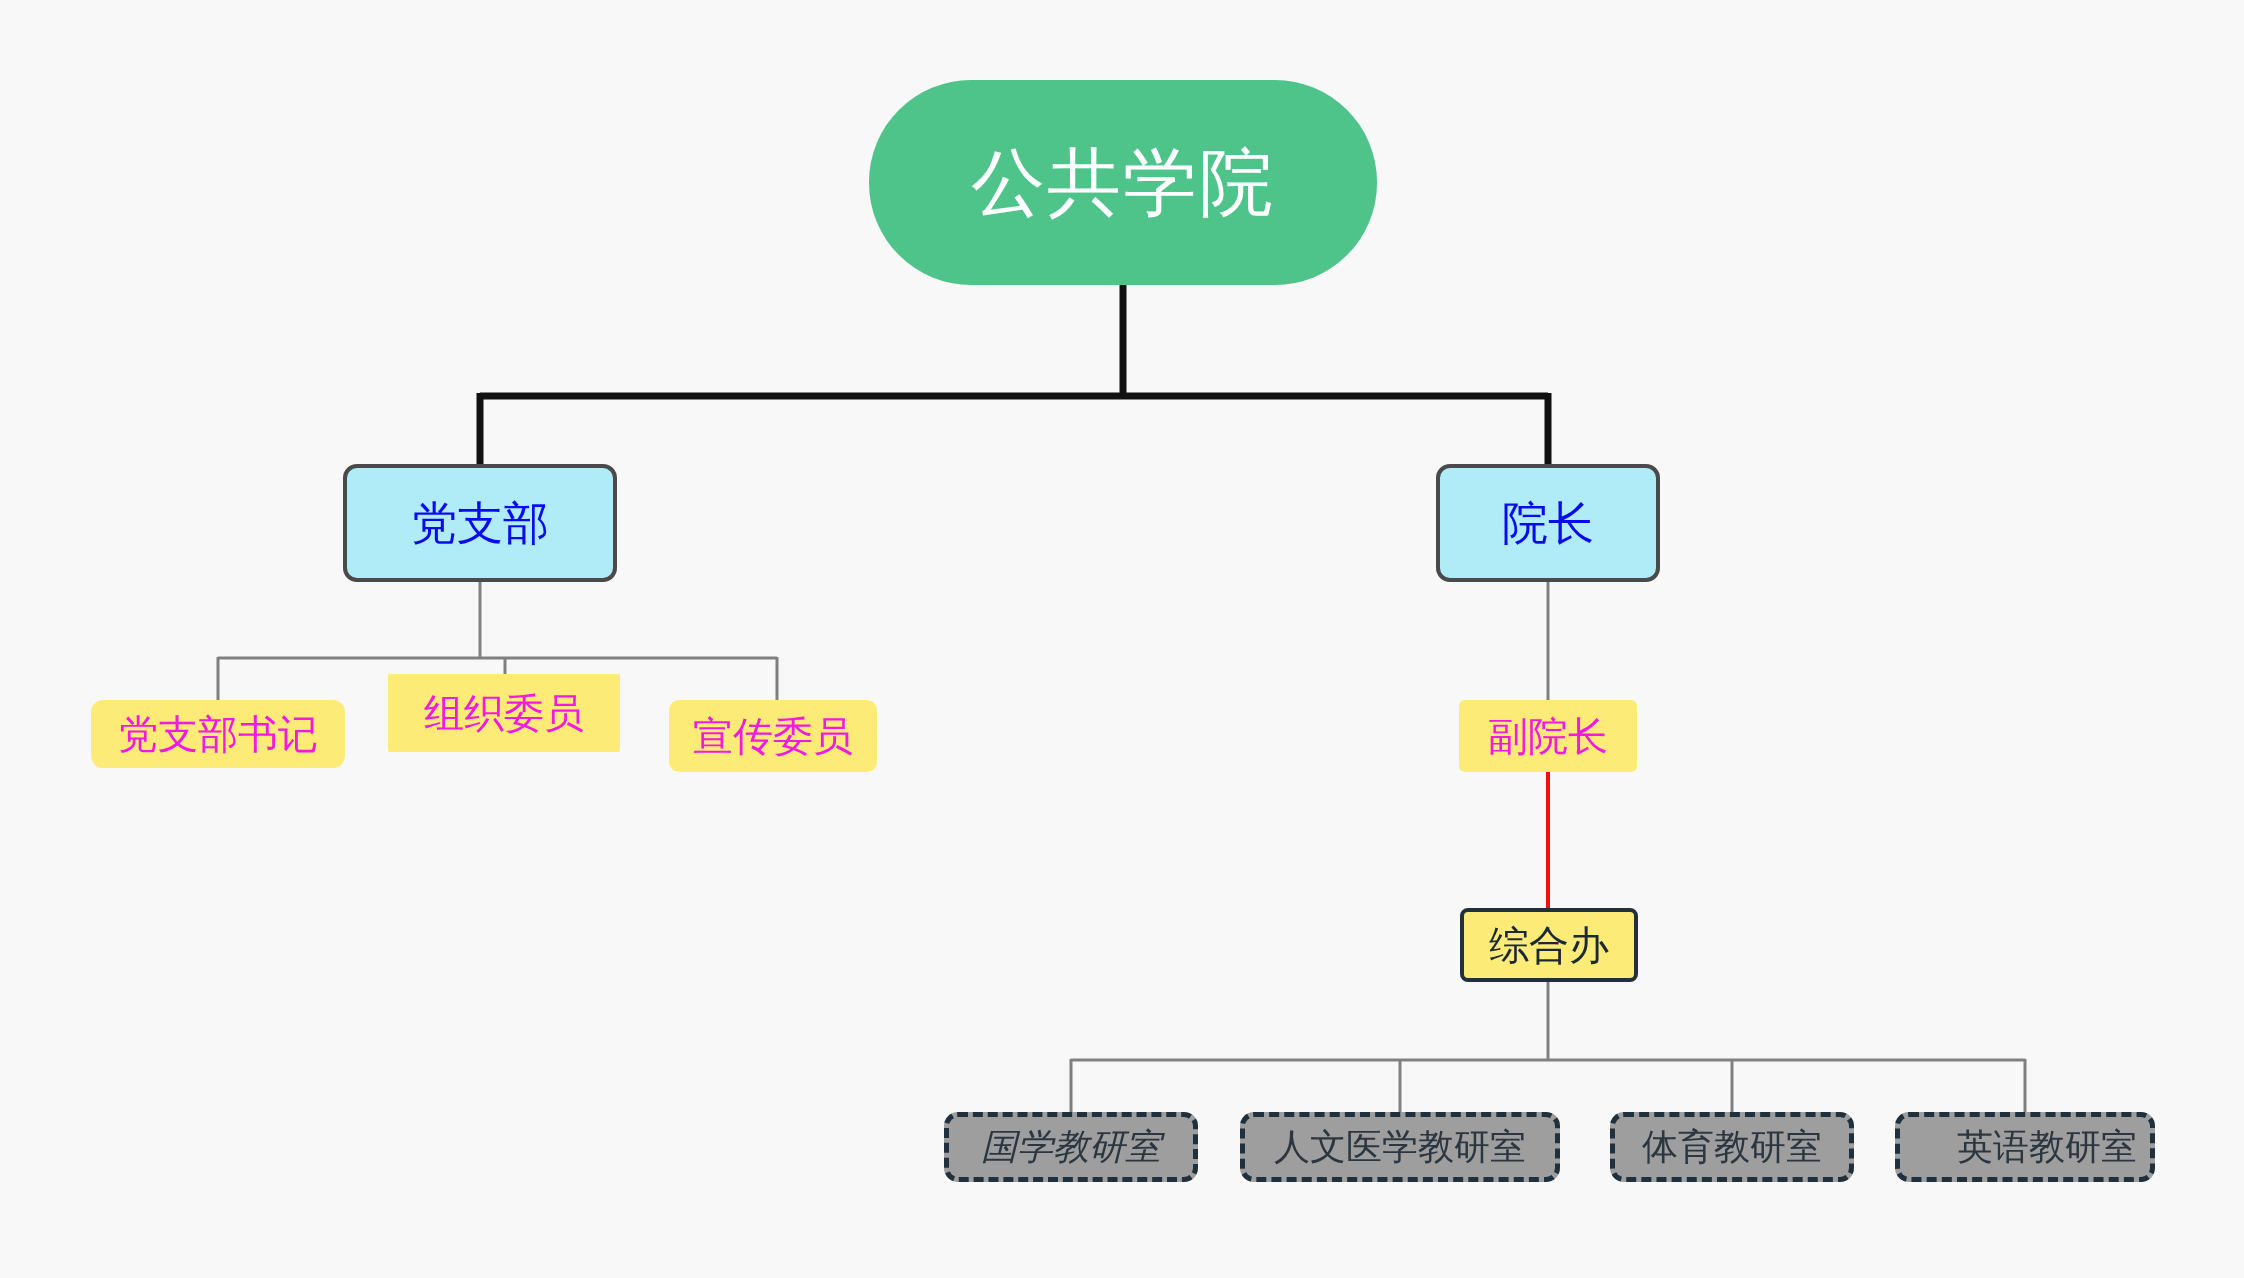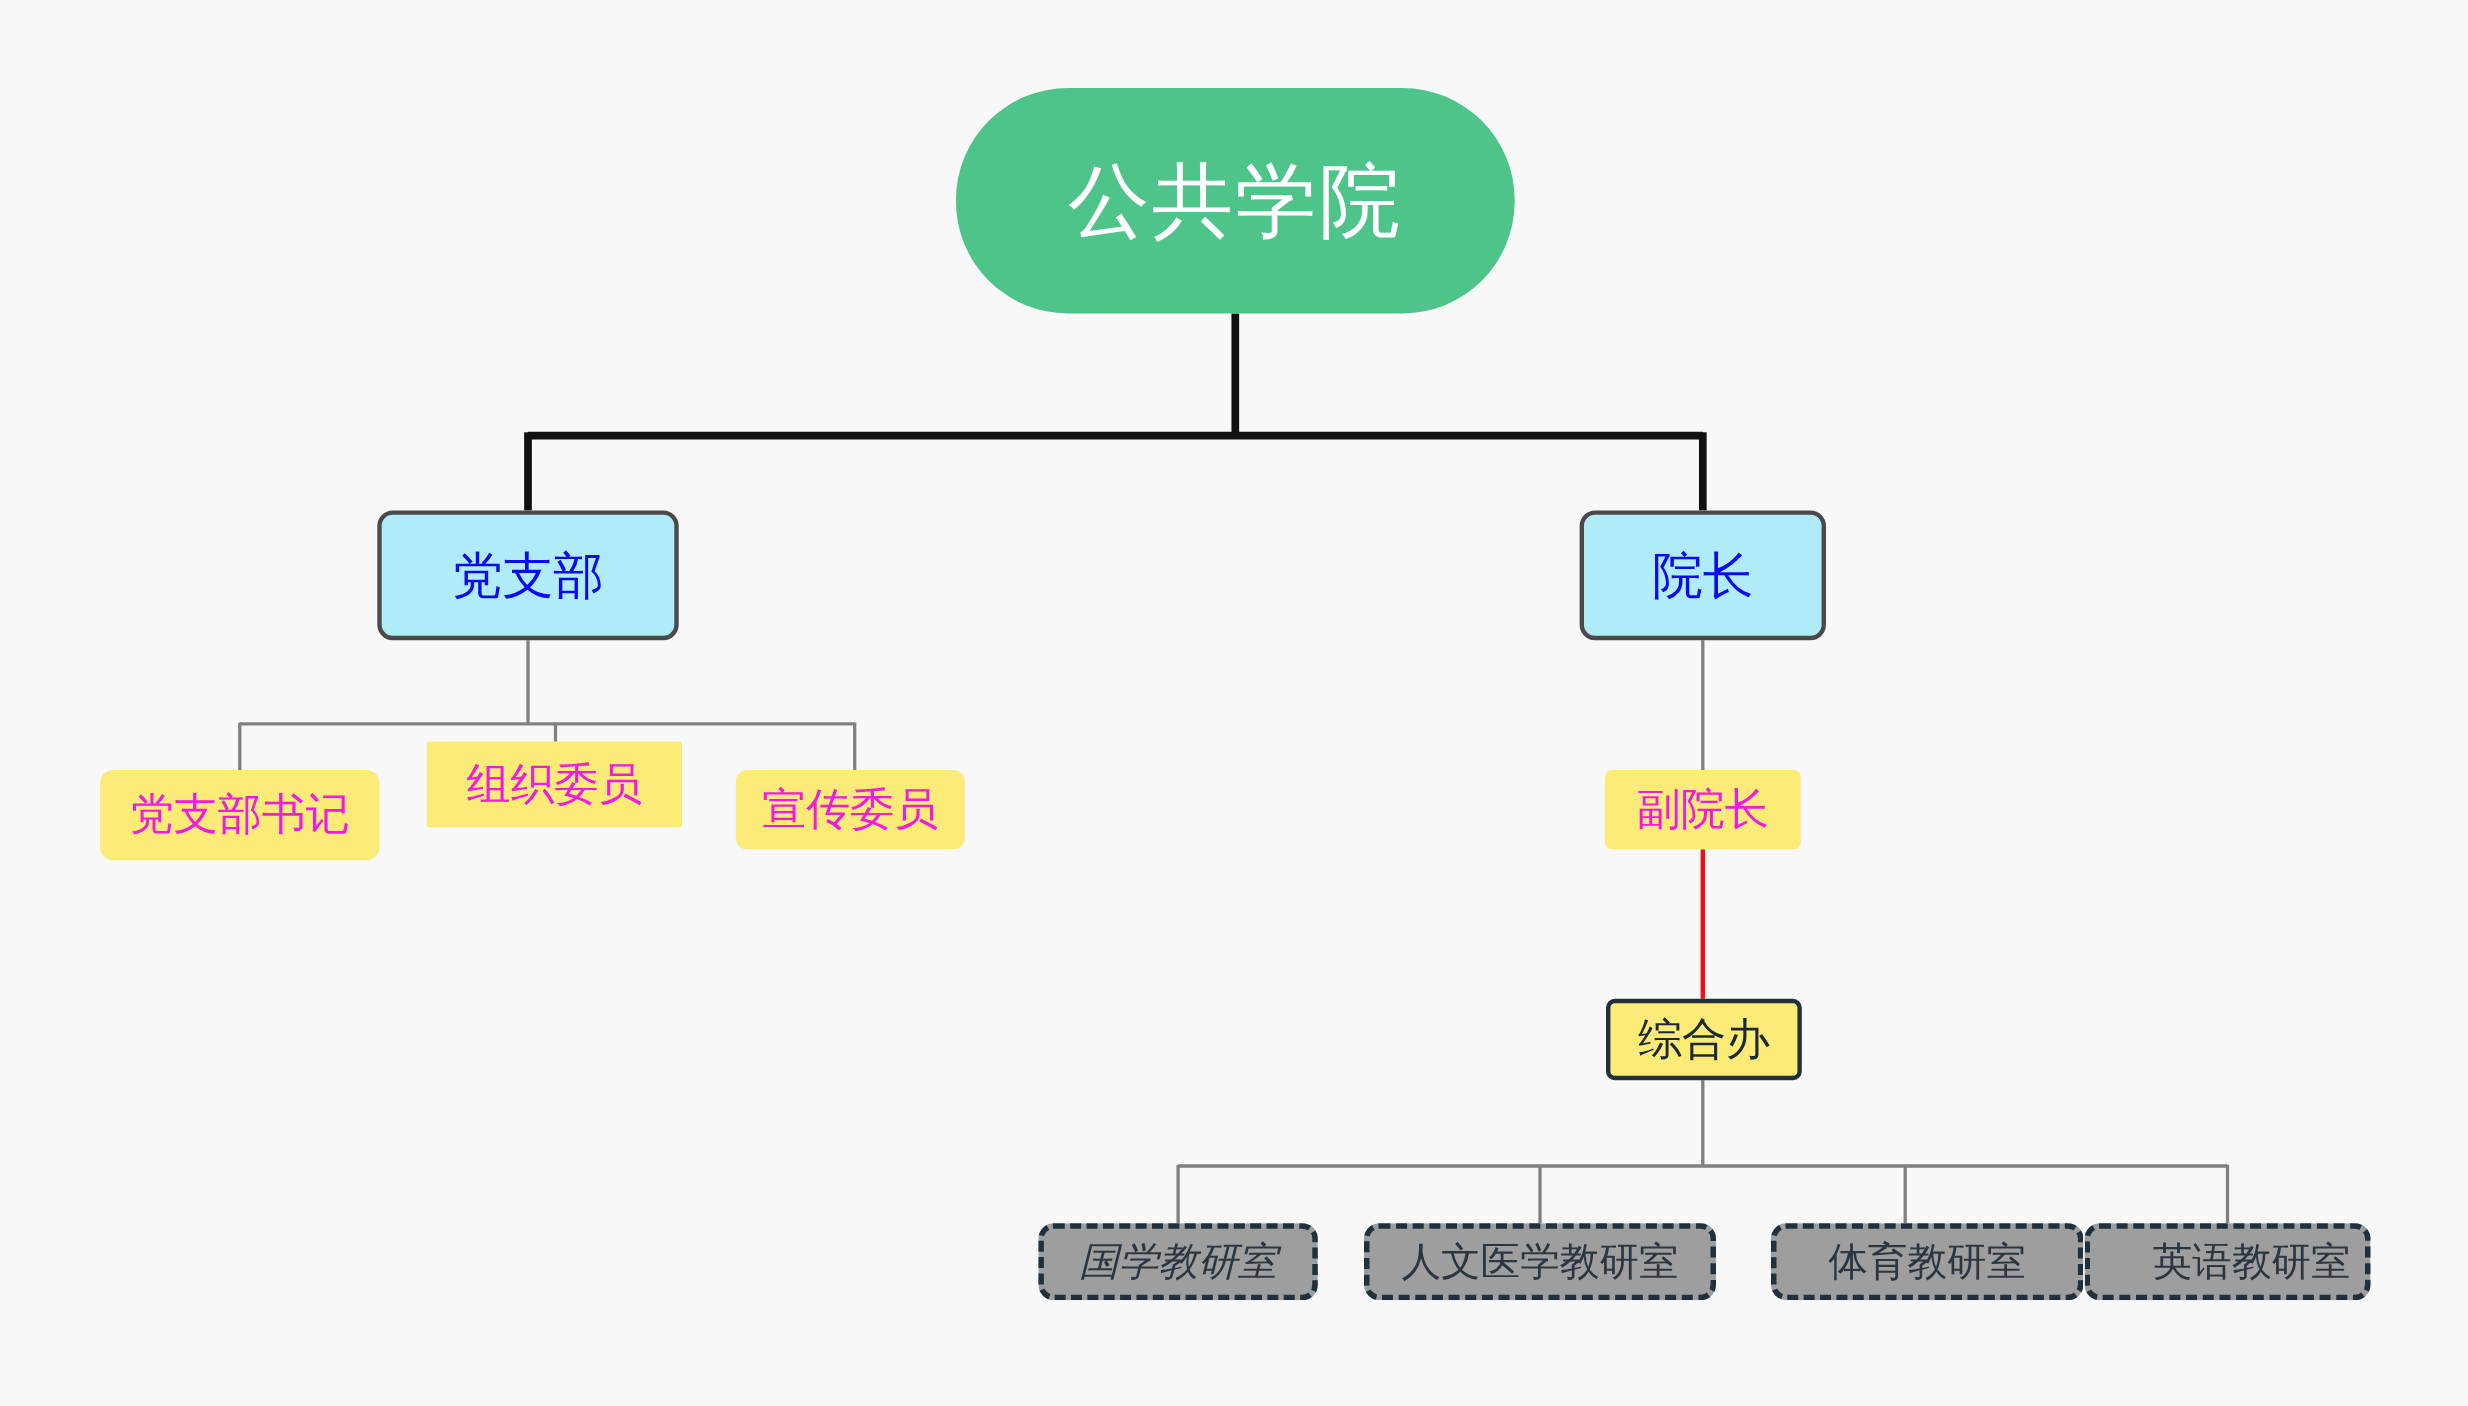--- a/index.html
+++ b/index.html
@@ -60,21 +60,21 @@
   .node-dangzhibu { left: 343px; top: 464px; width: 274px; height: 118px; }
   .node-yuanzhang { left: 1436px; top: 464px; width: 224px; height: 118px; }
 
   
   .node-yellow-soft {
     background: #fdeb77;
     color: #f21ae0;
     border: none;
     font-size: 40px;
   }
-  .node-shuji   { left:  91px; top: 700px; width: 254px; height: 82px; border-radius: 12px; }
+  .node-shuji   { left:  91px; top: 700px; width: 254px; height: 68px; border-radius: 12px; }
   .node-zuzhi   { left: 388px; top: 674px; width: 232px; height: 78px; border-radius: 2px; }
   .node-xuanchuan { left: 669px; top: 700px; width: 208px; height: 72px; border-radius: 10px; }
   .node-fuyuanzhang { left: 1459px; top: 700px; width: 178px; height: 72px; border-radius: 6px; }
 
   
   .node-zonghe {
     left: 1460px;
     top: 908px;
     width: 178px;
     height: 74px;
@@ -90,21 +90,21 @@
     top: 1112px;
     height: 70px;
     background: #9e9e9e;
     color: #2b3640;
     border: 5px dashed #20303c;
     border-radius: 14px;
     font-size: 36px;
   }
   .node-guoxue  { left:  944px; width: 254px; font-style: italic; }
   .node-renwen  { left: 1240px; width: 320px; }
-  .node-tiyu    { left: 1610px; width: 284px; }
+  .node-tiyu    { left: 1610px; width: 244px; }
   .node-yingyu  { left: 1895px; width: 260px; padding-left: 44px; }
 </style>
 </head>
 <body>
 
 <div id="chart-canvas">
 
   <svg id="edge-layer" viewBox="0 0 2244 1278" width="2244" height="1278" xmlns="http://www.w3.org/2000/svg">
 
     <g>

